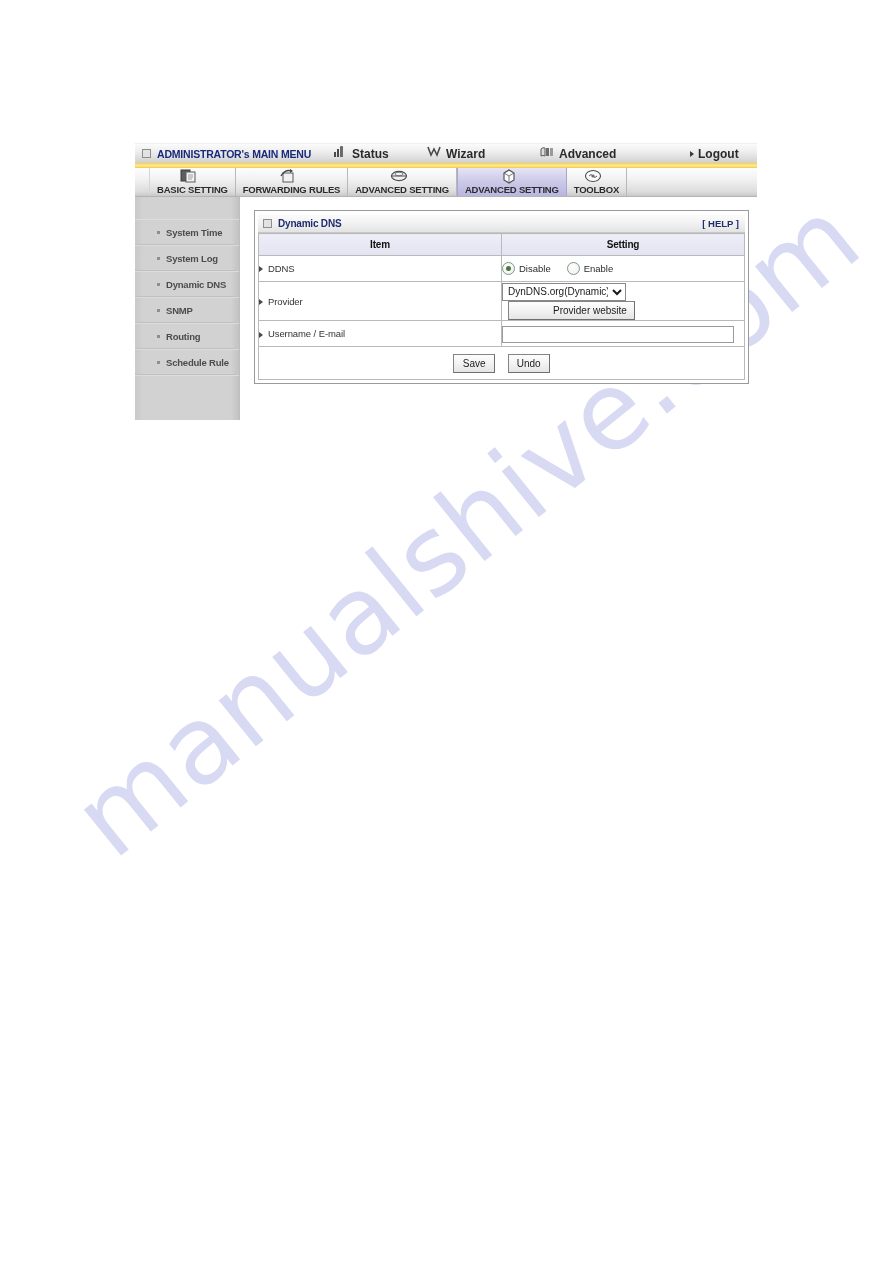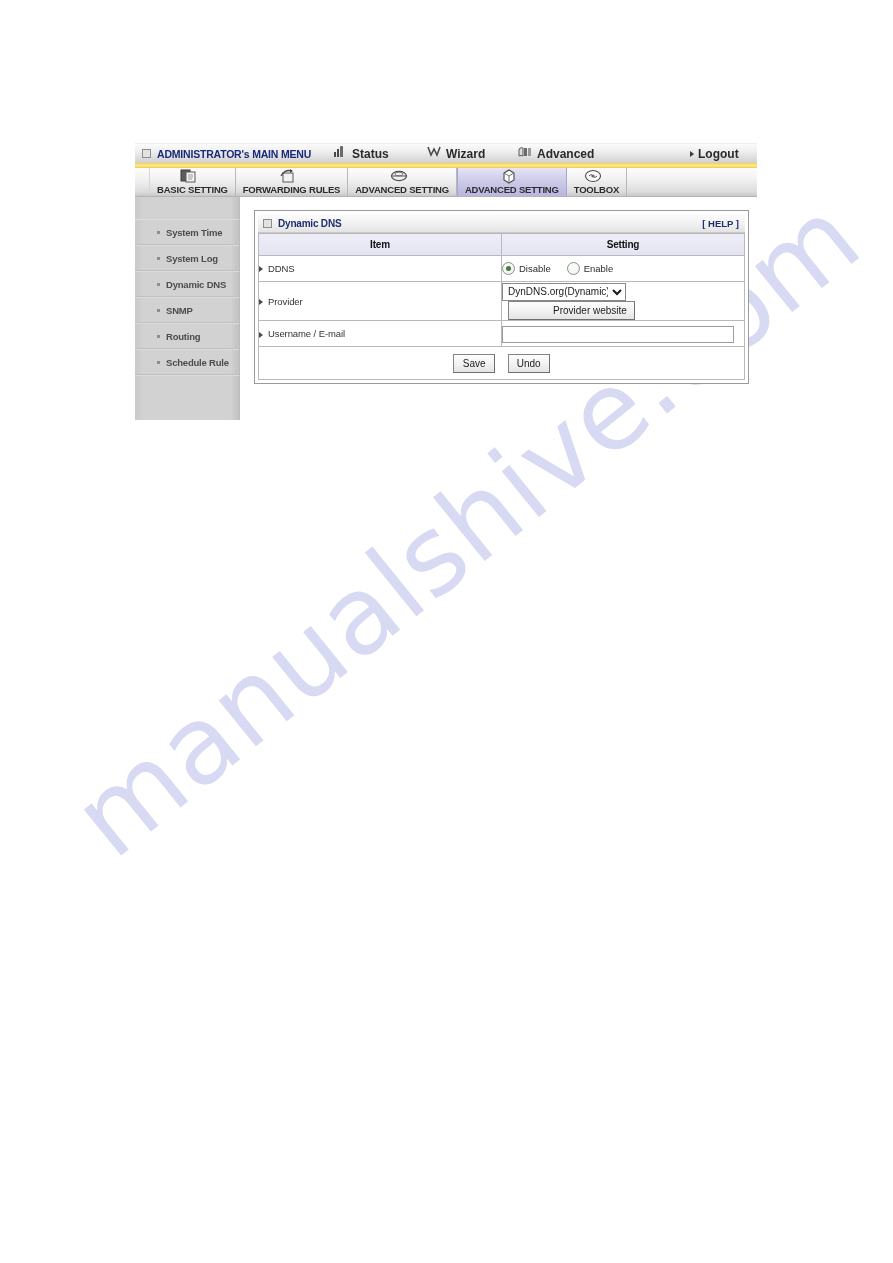--- a/index.html
+++ b/index.html
@@ -86,21 +86,21 @@
     display: flex;
     align-items: center;
     color: #2a2a2a;
     font-size: 12px;
     font-weight: bold;
     white-space: nowrap;
   }
   .topnav-item .lbl { margin-left: 5px; }
   .ti-status { position: absolute; left: 199px; }
   .ti-wizard { position: absolute; left: 292px; }
-  .ti-advanced { position: absolute; left: 383px; align-items: flex-end; }
+  .ti-advanced { position: absolute; left: 405px; align-items: flex-end; }
   .ti-logout { position: absolute; left: 555px; }
   .arrow-r {
     width: 0; height: 0;
     border-left: 4px solid #3a3a3a;
     border-top: 3px solid transparent;
     border-bottom: 3px solid transparent;
     display: inline-block;
     margin-right: 4px;
   }
 

